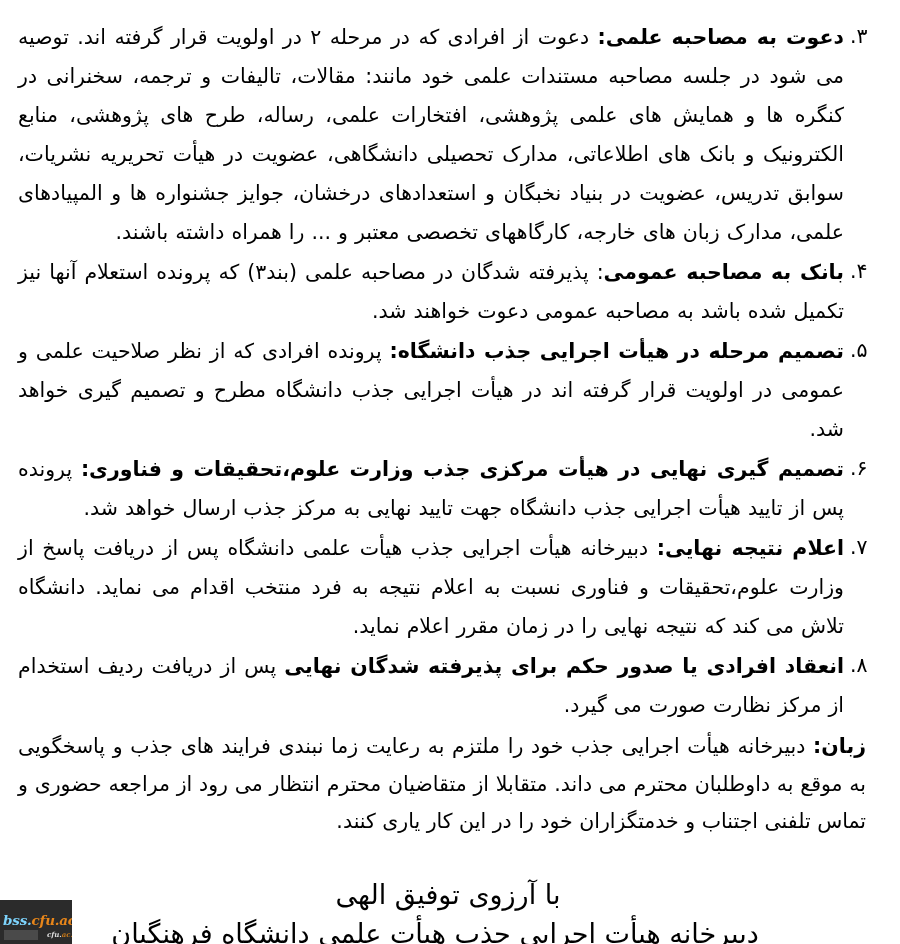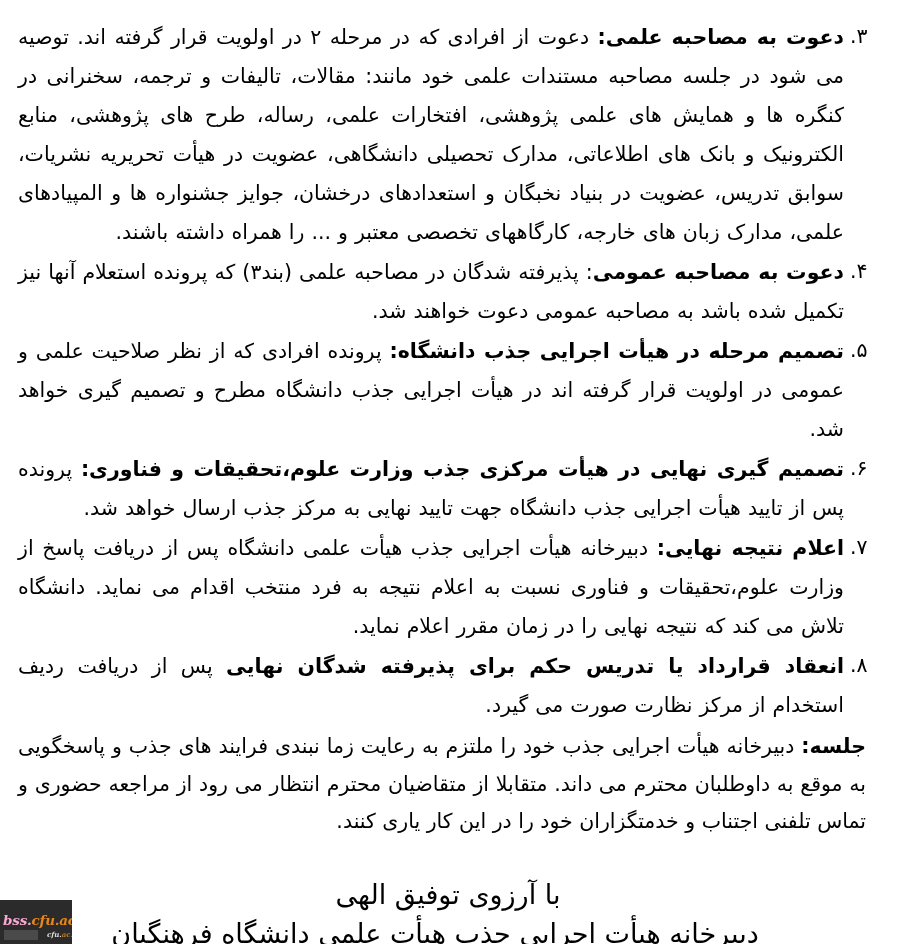--- a/index.html
+++ b/index.html
@@ -111,21 +111,21 @@
     left: 3px;
     top: 12px;
     font-family: "DejaVu Serif", "Liberation Serif", serif;
     font-size: 13.5px;
     font-weight: 700;
     font-style: italic;
     white-space: nowrap;
     letter-spacing: -0.2px;
   }
 
-  .wm-white { color: #f9a8d4; }
+  .wm-white { color: #7dd3fc; }
   .wm-orange { color: #e8861a; }
 
   .wm-sub {
     position: absolute;
     left: 4px;
     top: 30px;
     width: 34px;
     height: 10px;
     background: #4a4a4a;
     font-family: "DejaVu Serif", "Liberation Serif", serif;
@@ -147,47 +147,47 @@
 
   <ol class="list">
 
     <li class="list-item">
       <span class="item-marker">۳.</span>
       <span class="item-body"><span class="lead">دعوت به مصاحبه علمی:</span><span> دعوت از افرادی که در مرحله ۲ در اولویت قرار گرفته اند. توصیه می شود در جلسه مصاحبه مستندات علمی خود مانند: مقالات، تالیفات و ترجمه، سخنرانی در کنگره ها و همایش های علمی پژوهشی، افتخارات علمی، رساله، طرح های پژوهشی، منابع الکترونیک و بانک های اطلاعاتی، مدارک تحصیلی دانشگاهی، عضویت در هیأت تحریریه نشریات، سوابق تدریس، عضویت در بنیاد نخبگان و استعدادهای درخشان، جوایز جشنواره ها و المپیادهای علمی، مدارک زبان های خارجه، کارگاههای تخصصی معتبر و ... را همراه داشته باشند.</span></span>
     </li>
 
     <li class="list-item">
       <span class="item-marker">۴.</span>
-      <span class="item-body"><span class="lead">دعوت به مصاحبه عمومی</span><span>: پذیرفته شدگان در مصاحبه علمی (بند۳) که پرونده استعلام آنها نیز تکمیل شده باشد به مصاحبه عمومی دعوت خواهند شد.</span></span>
+      <span class="item-body"><span class="lead">بانک به مصاحبه عمومی</span><span>: پذیرفته شدگان در مصاحبه علمی (بند۳) که پرونده استعلام آنها نیز تکمیل شده باشد به مصاحبه عمومی دعوت خواهند شد.</span></span>
     </li>
 
     <li class="list-item">
       <span class="item-marker">۵.</span>
       <span class="item-body"><span class="lead">تصمیم مرحله در هیأت اجرایی جذب دانشگاه:</span><span> پرونده افرادی که از نظر صلاحیت علمی و عمومی در اولویت قرار گرفته اند در هیأت اجرایی جذب دانشگاه مطرح و تصمیم گیری خواهد شد.</span></span>
     </li>
 
     <li class="list-item">
       <span class="item-marker">۶.</span>
       <span class="item-body"><span class="lead">تصمیم گیری نهایی در هیأت مرکزی جذب وزارت علوم،تحقیقات و فناوری:</span><span> پرونده پس از تایید هیأت اجرایی جذب دانشگاه جهت تایید نهایی به مرکز جذب ارسال خواهد شد.</span></span>
     </li>
 
     <li class="list-item">
       <span class="item-marker">۷.</span>
       <span class="item-body"><span class="lead">اعلام نتیجه نهایی:</span><span> دبیرخانه هیأت اجرایی جذب هیأت علمی دانشگاه پس از دریافت پاسخ از وزارت علوم،تحقیقات و فناوری نسبت به اعلام نتیجه به فرد منتخب اقدام می نماید. دانشگاه تلاش می کند که نتیجه نهایی را در زمان مقرر اعلام نماید.</span></span>
     </li>
 
     <li class="list-item">
       <span class="item-marker">۸.</span>
-      <span class="item-body"><span class="lead">انعقاد قرارداد یا تدریس حکم برای پذیرفته شدگان نهایی</span><span> پس از دریافت ردیف استخدام از مرکز نظارت صورت می گیرد.</span></span>
+      <span class="item-body"><span class="lead">انعقاد افرادی یا صدور حکم برای پذیرفته شدگان نهایی</span><span> پس از دریافت ردیف استخدام از مرکز نظارت صورت می گیرد.</span></span>
     </li>
 
   </ol>
 
   <div class="note-block">
-    <p class="para"><span class="lead">جلسه:</span><span> دبیرخانه هیأت اجرایی جذب خود را ملتزم به رعایت زما نبندی فرایند های جذب و پاسخگویی به موقع به داوطلبان محترم می داند. متقابلا از متقاضیان محترم انتظار می رود از مراجعه حضوری و تماس تلفنی اجتناب و خدمتگزاران خود را در این کار یاری کنند.</span></p>
+    <p class="para"><span class="lead">زبان:</span><span> دبیرخانه هیأت اجرایی جذب خود را ملتزم به رعایت زما نبندی فرایند های جذب و پاسخگویی به موقع به داوطلبان محترم می داند. متقابلا از متقاضیان محترم انتظار می رود از مراجعه حضوری و تماس تلفنی اجتناب و خدمتگزاران خود را در این کار یاری کنند.</span></p>
   </div>
 
   <div class="closing">
     <span class="closing-line">با آرزوی توفیق الهی</span>
     <span class="closing-line shifted">دبیرخانه هیأت اجرایی جذب هیأت علمی دانشگاه فرهنگیان</span>
   </div>
 
   <div class="watermark">
     <div class="wm-main"><span class="wm-white">bss.</span><span class="wm-orange">cfu.ac.ir</span></div>
     <div class="wm-sub"><span class="wm-white">cfu.</span><span class="wm-orange">ac.ir</span></div>

